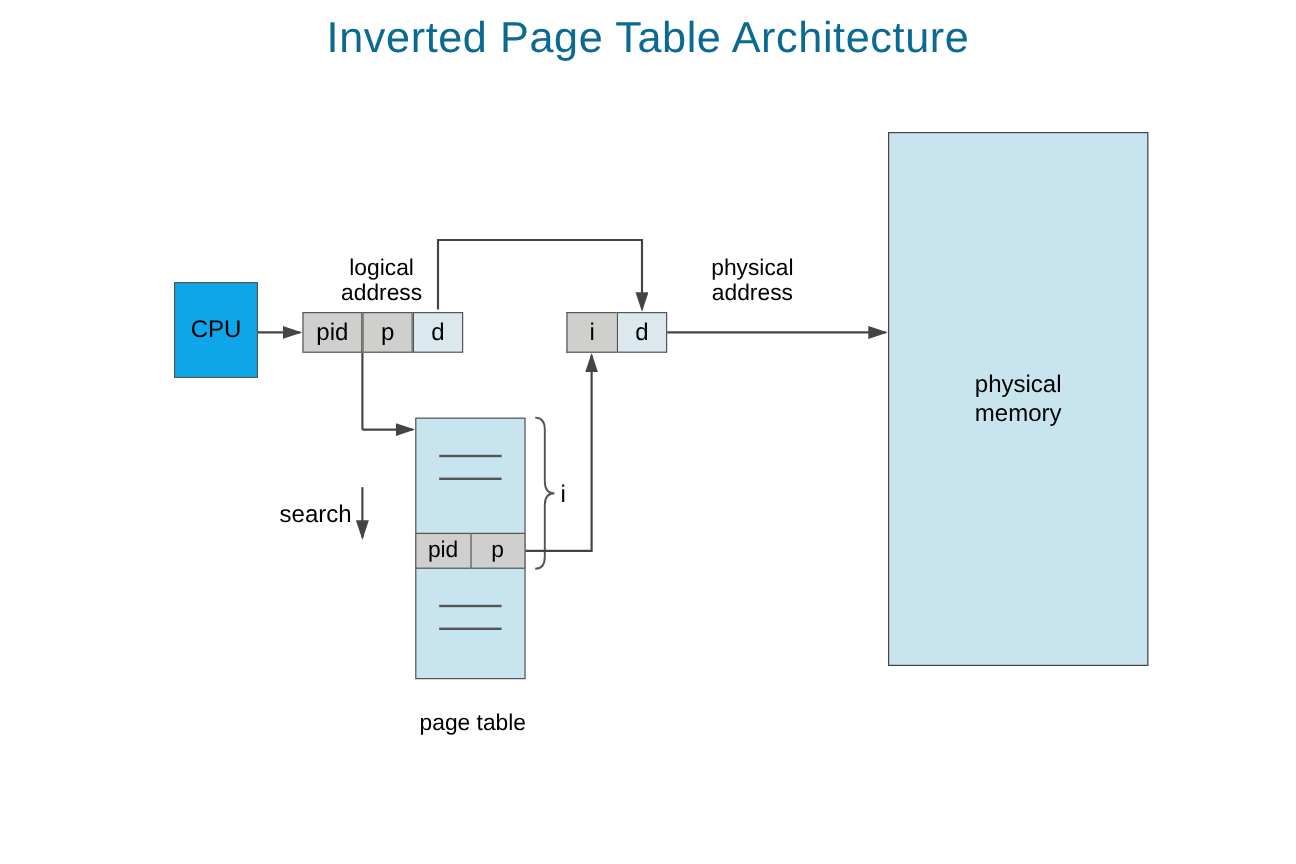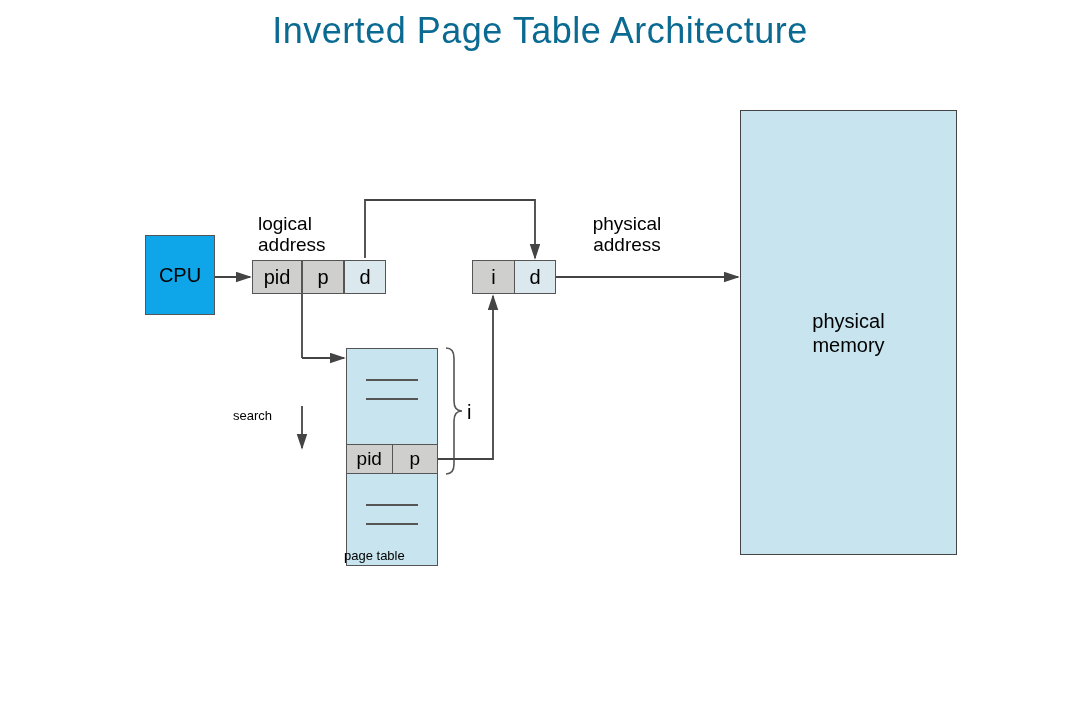--- a/index.html
+++ b/index.html
@@ -50,21 +50,21 @@
     top: 135px;
     width: 70px;
     height: 80px;
     background: #0ea5e9;
   }
   .logical-address-label {
     position: absolute;
     left: 138px;
     top: 113px;
     width: 120px;
-    text-align: left;
+    text-align: center;
     font-size: 19px;
     line-height: 21px;
   }
   .la-pid { left: 132px; top: 160px; width: 50px; height: 34px; background: #cfcfce; }
   .la-p   { left: 182px; top: 160px; width: 42px; height: 34px; background: #cfcfce; }
   .la-d   { left: 224px; top: 160px; width: 42px; height: 34px; background: #dbe9ef; }
 
   .physical-address-label {
     position: absolute;
     left: 447px;
@@ -73,22 +73,22 @@
     text-align: center;
     font-size: 19px;
     line-height: 21px;
   }
   .pa-i { left: 352px; top: 160px; width: 42px; height: 34px; background: #cfcfce; border-right: none; }
   .pa-d { left: 394px; top: 160px; width: 42px; height: 34px; background: #dbe9ef; }
 
   .search-label {
     position: absolute;
     left: 113px;
-    top: 308px;
-    font-size: 13px;
+    top: 318px;
+    font-size: 20px;
   }
 
   .page-table {
     position: absolute;
     left: 226px;
     top: 248px;
     width: 92px;
     height: 218px;
     border: 1px solid #555;
     background: #c7e4ef;
@@ -117,24 +117,24 @@
   .pt-dash {
     position: absolute;
     left: 246px;
     width: 52px;
     border-top: 2px solid #555;
   }
 
   .page-table-label {
     position: absolute;
     left: 224px;
-    top: 448px;
+    top: 492px;
     width: 100px;
-    text-align: left;
-    font-size: 13px;
+    text-align: center;
+    font-size: 19px;
   }
 
   .brace {
     position: absolute;
     left: 324px;
     top: 248px;
     width: 20px;
     height: 126px;
   }
   .brace svg { overflow: visible; }

